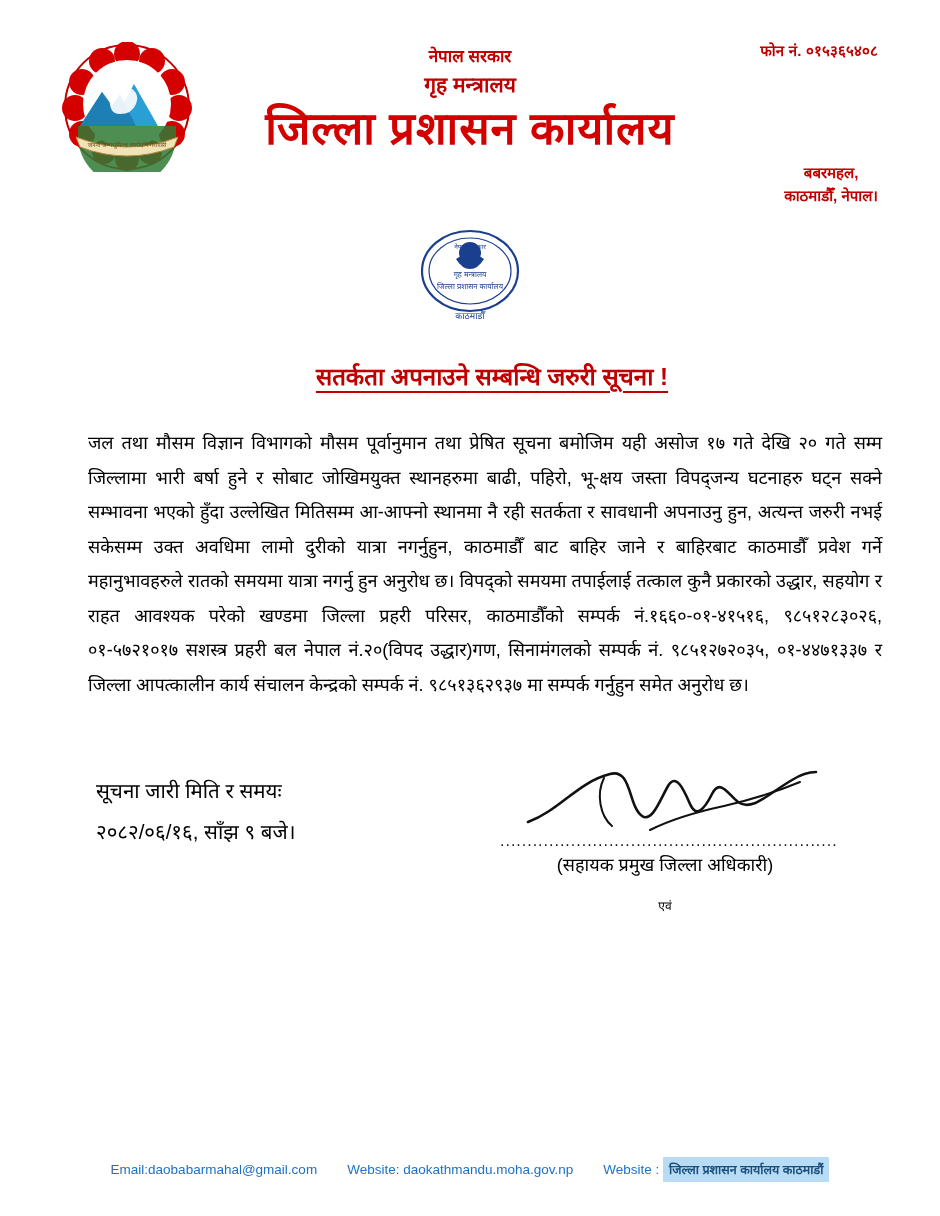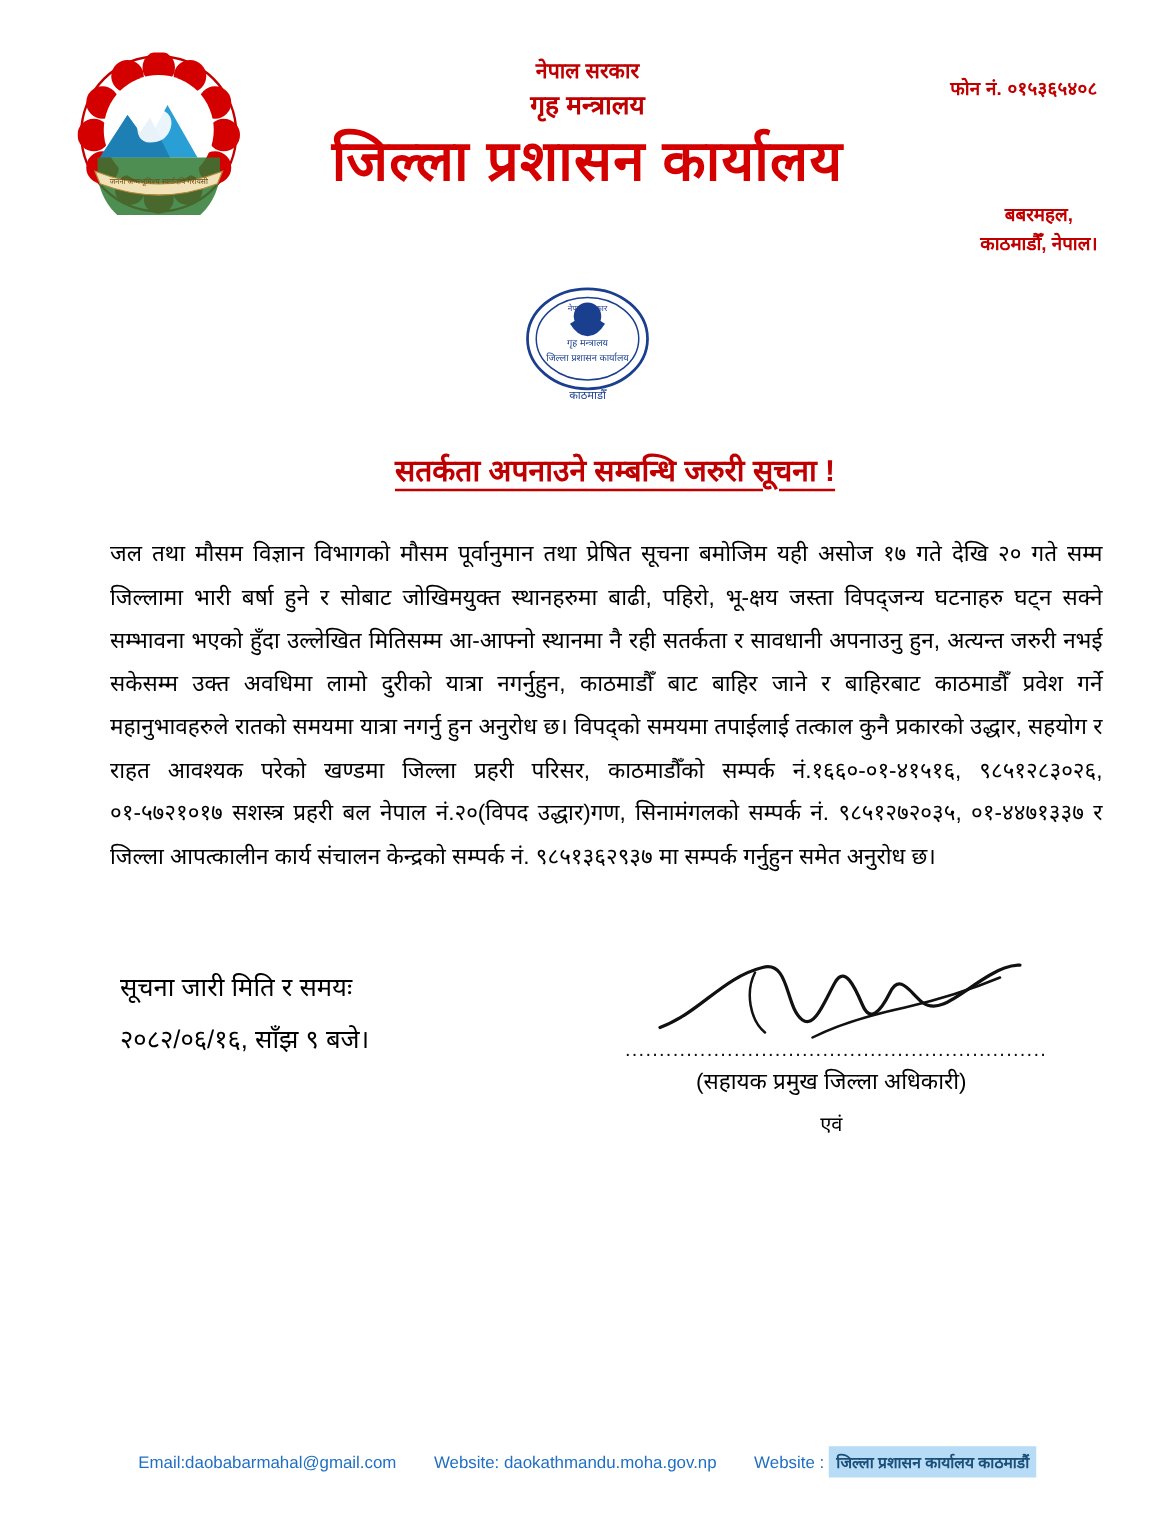--- a/index.html
+++ b/index.html
@@ -33,21 +33,21 @@
     left: 62px;
     top: 42px;
     width: 130px;
     height: 130px;
   }
   .emblem svg { display: block; }
 
   .phone {
     position: absolute;
     right: 62px;
-    top: 60px;
+    top: 40px;
     font-size: 15px;
     font-weight: bold;
     color: #c00000;
     letter-spacing: .2px;
     margin-left: 32px;
   }
 
   .head-center {
     position: absolute;
     left: 0; right: 0;
@@ -147,21 +147,21 @@
   .sign-dots {
     font-size: 16px;
     letter-spacing: 1px;
     color: #111;
     margin-top: -6px;
   }
   .sign-name {
     font-size: 18px;
     margin-top: 2px;
   }
-  .sign-role1 { font-size: 16px; margin-top: 12px; }
+  .sign-role1 { font-size: 12px; margin-top: 21px; }
   .sign-role2 { font-size: 16px; margin-top: 6px; }
 
   
   .footer {
     position: absolute;
     left: 0; right: 0;
     bottom: 34px;
     display: flex;
     justify-content: center;
     gap: 30px;

